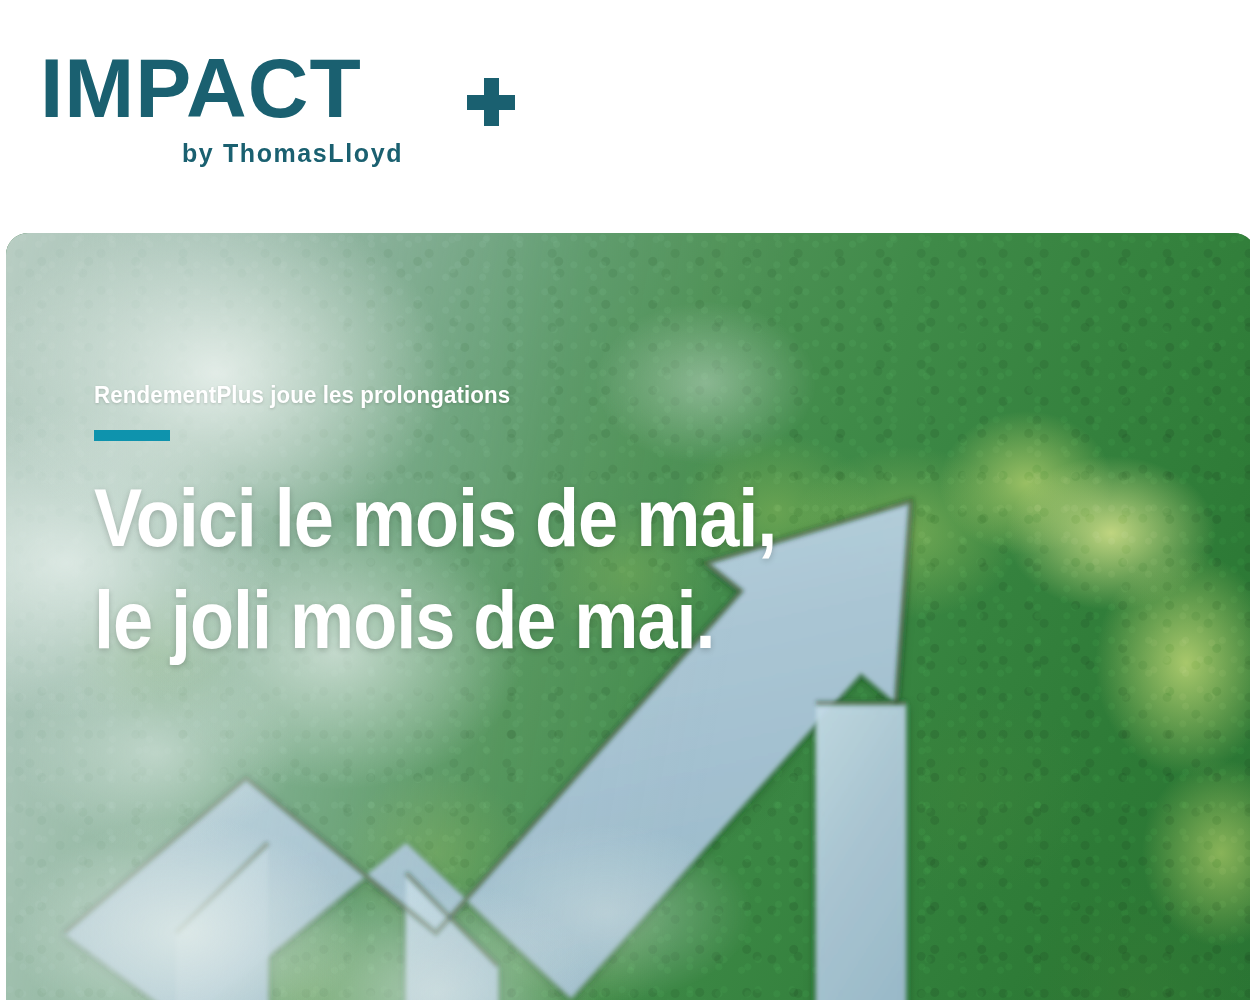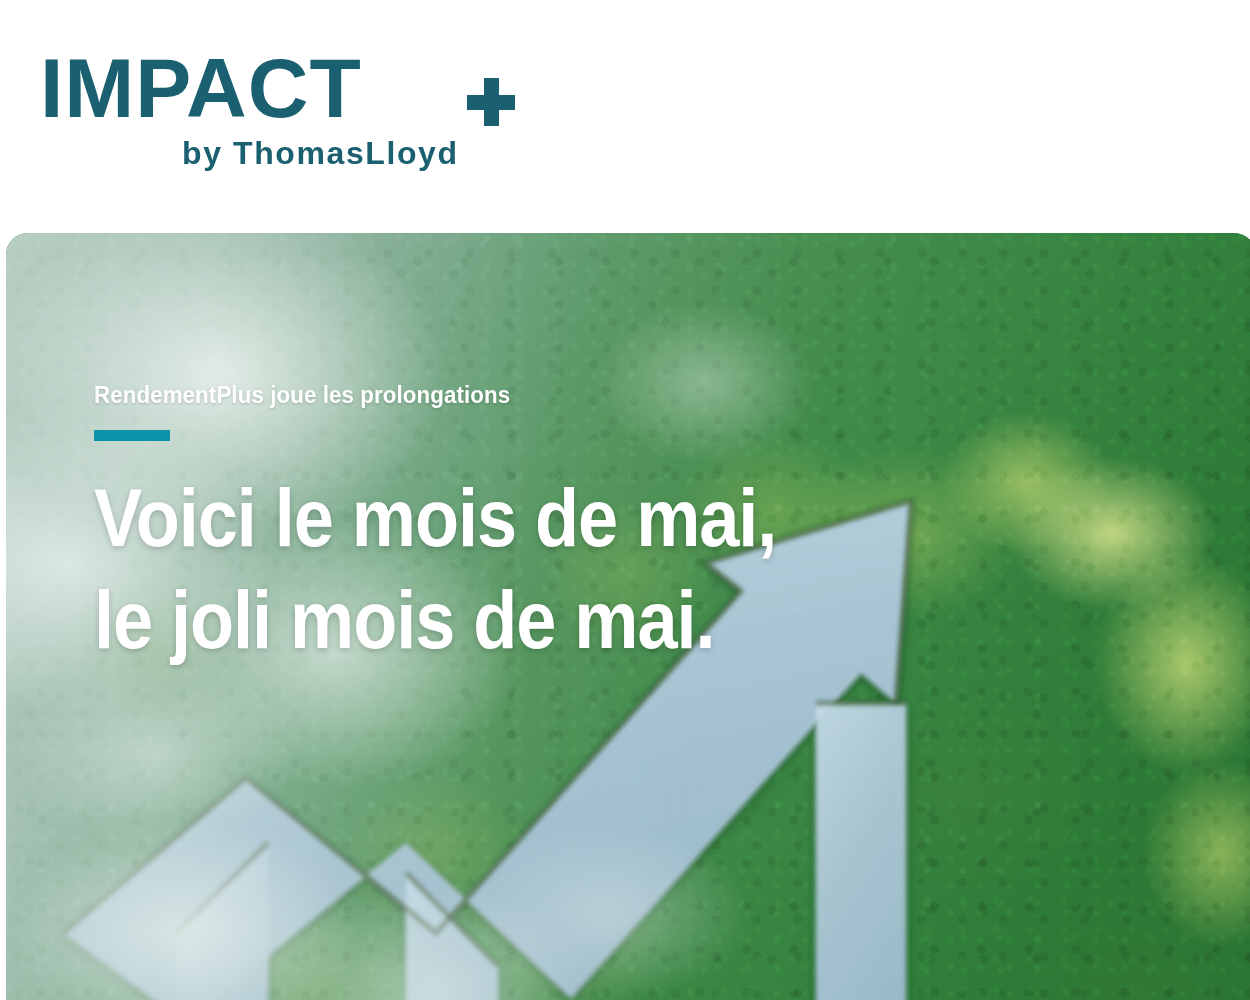--- a/index.html
+++ b/index.html
@@ -41,21 +41,21 @@
   .logo-plus::before, .logo-plus::after {
     content:""; position:absolute; background:#1A6070;
   }
   .logo-plus::before { left:17px; top:0;  width:15px; height:48px; }
   .logo-plus::after  { left:0;  top:17px; width:48px; height:15px; }
 
   .logo-byline {
     position:absolute; left:142px; top:92px;
     font-family:"Liberation Sans", sans-serif;
     font-weight:bold;
-    font-size:32px;
+    font-size:25px;
     line-height:30px;
     letter-spacing:1.6px;
     color:#1A6070;
     white-space:nowrap;
   }
 
   
   .hero {
     position:absolute; left:0; top:233px;
     width:1250px; height:767px;

